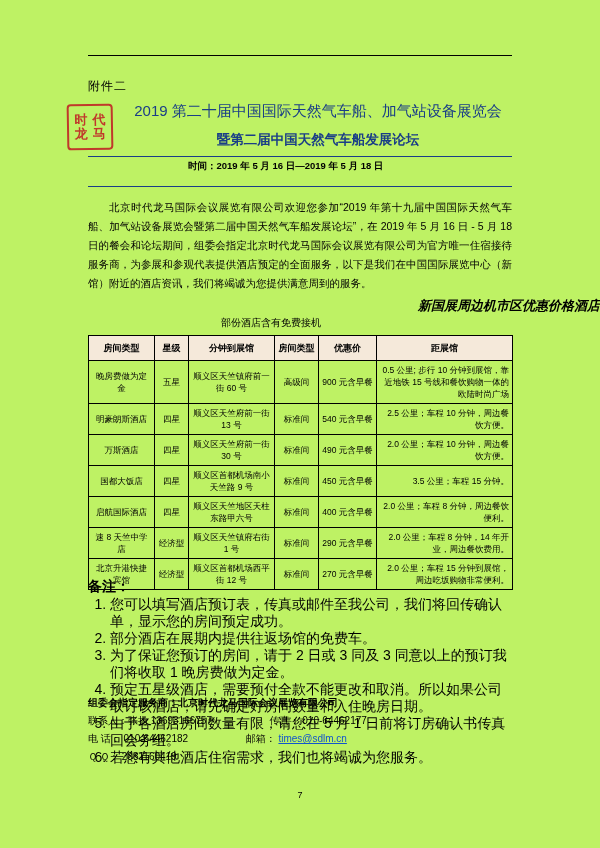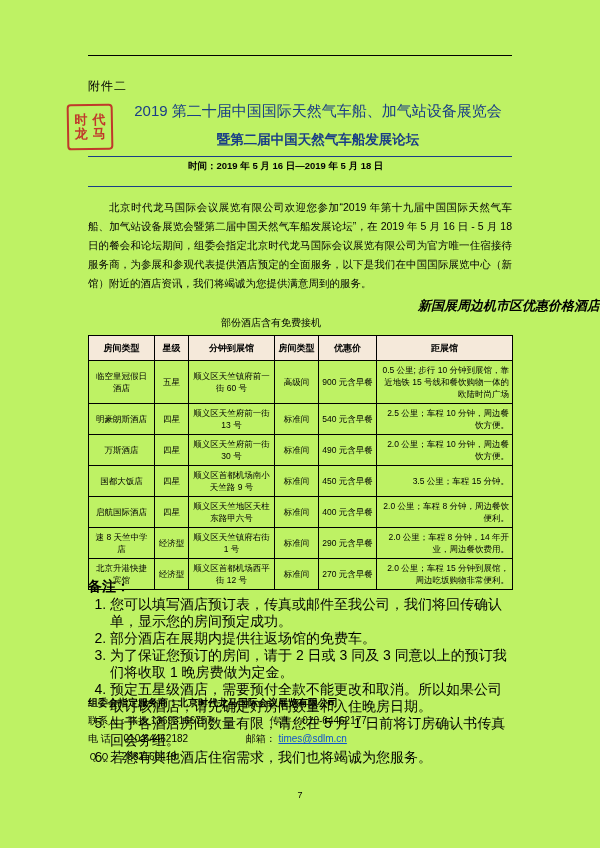--- a/index.html
+++ b/index.html
@@ -186,21 +186,21 @@
         <th>房间类型</th>
         <th>星级</th>
         <th>分钟到展馆</th>
         <th>房间类型</th>
         <th>优惠价</th>
         <th>距展馆</th>
       </tr>
     </thead>
     <tbody>
       <tr>
-        <td class="c">临空皇冠假日酒店</td>
+        <td class="c">晚房费做为定金</td>
         <td class="c">五星</td>
         <td class="c">顺义区天竺镇府前一街 60 号</td>
         <td class="c">高级间</td>
         <td class="c">900 元含早餐</td>
         <td class="l">0.5 公里; 步行 10 分钟到展馆，靠近地铁 15 号线和餐饮购物一体的欧陆时尚广场</td>
       </tr>
       <tr>
         <td class="c">明豪朗斯酒店</td>
         <td class="c">四星</td>
         <td class="c">顺义区天竺府前一街 13 号</td>

